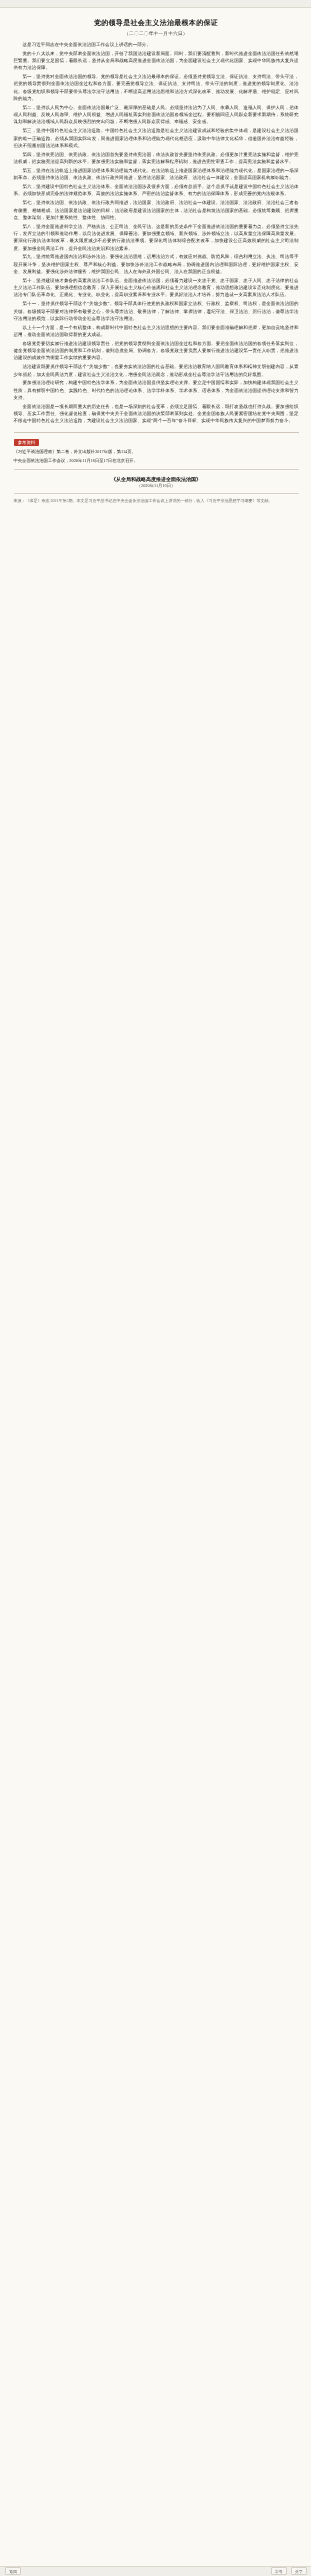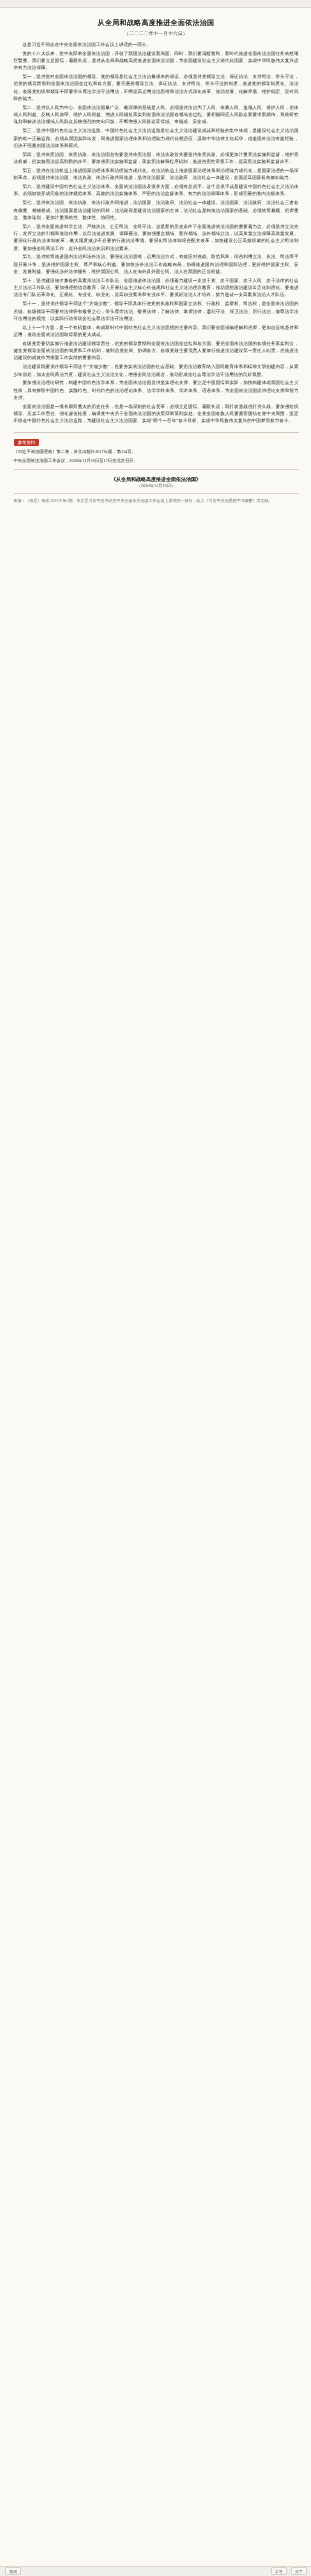--- a/index.html
+++ b/index.html
@@ -129,21 +129,21 @@
 </style>
 </head>
 <body>
 
 <div class="page">
 
   <div class="topbar"></div>
 
   <div class="content">
 
-    <h1 class="title">从全局和战略高度推进全面依法治国</h1>
+    <h1 class="title">党的领导是社会主义法治最根本的保证</h1>
     <div class="subtitle">（二〇二〇年十一月十六日）</div>
 
     <p class="para">这是习近平同志在中央全面依法治国工作会议上讲话的一部分。</p>
     <p class="para">党的十八大以来，党中央部署全面依法治国，开创了我国法治建设新局面。同时，我们要清醒看到，新时代推进全面依法治国任务依然艰巨繁重。我们要立足国情，着眼长远，坚持从全局和战略高度推进全面依法治国，为全面建设社会主义现代化国家、实现中华民族伟大复兴提供有力法治保障。</p>
     <p class="para">第一，坚持党对全面依法治国的领导。党的领导是社会主义法治最根本的保证。必须坚持党领导立法、保证执法、支持司法、带头守法，把党的领导贯彻到全面依法治国全过程和各方面。要完善党领导立法、保证执法、支持司法、带头守法的制度，推进党的领导制度化、法治化。各级党组织和领导干部要带头尊法学法守法用法，不断提高运用法治思维和法治方式深化改革、推动发展、化解矛盾、维护稳定、应对风险的能力。</p>
     <p class="para">第二，坚持以人民为中心。全面依法治国最广泛、最深厚的基础是人民。必须坚持法治为了人民、依靠人民、造福人民、保护人民，把体现人民利益、反映人民愿望、维护人民权益、增进人民福祉落实到全面依法治国各领域全过程。要积极回应人民群众新要求新期待，系统研究谋划和解决法治领域人民群众反映强烈的突出问题，不断增强人民群众获得感、幸福感、安全感。</p>
     <p class="para">第三，坚持中国特色社会主义法治道路。中国特色社会主义法治道路是社会主义法治建设成就和经验的集中体现，是建设社会主义法治国家的唯一正确道路。必须从我国实际出发，同推进国家治理体系和治理能力现代化相适应，汲取中华法律文化精华，借鉴国外法治有益经验，但决不照搬别国法治体系和模式。</p>
     <p class="para">第四，坚持依宪治国、依宪执政。依法治国首先要坚持依宪治国，依法执政首先要坚持依宪执政。必须更加注重宪法实施和监督，维护宪法权威，把实施宪法提高到新的水平。要加强宪法实施和监督，落实宪法解释程序机制，推进合宪性审查工作，提高宪法实施和监督水平。</p>
     <p class="para">第五，坚持在法治轨道上推进国家治理体系和治理能力现代化。在法治轨道上推进国家治理体系和治理能力现代化，是国家治理的一场深刻革命。必须坚持依法治国、依法执政、依法行政共同推进，坚持法治国家、法治政府、法治社会一体建设，全面提高国家机构履职能力。</p>
     <p class="para">第六，坚持建设中国特色社会主义法治体系。全面依法治国涉及很多方面，必须有总抓手。这个总抓手就是建设中国特色社会主义法治体系。必须加快形成完备的法律规范体系、高效的法治实施体系、严密的法治监督体系、有力的法治保障体系，形成完善的党内法规体系。</p>

